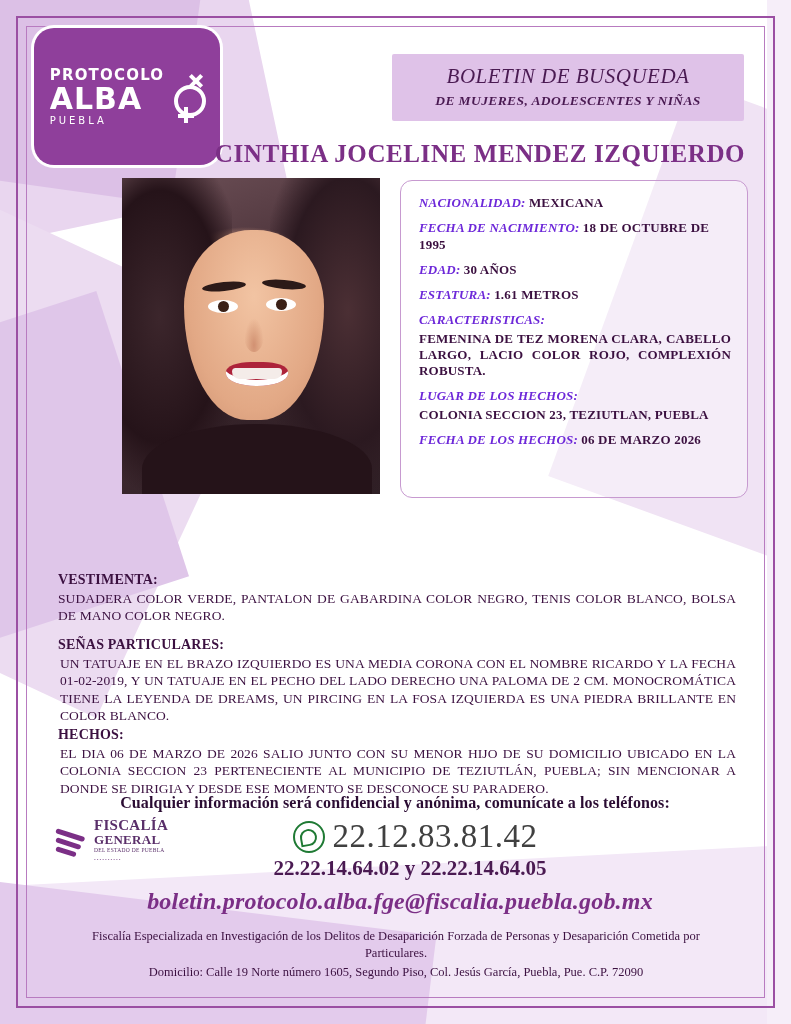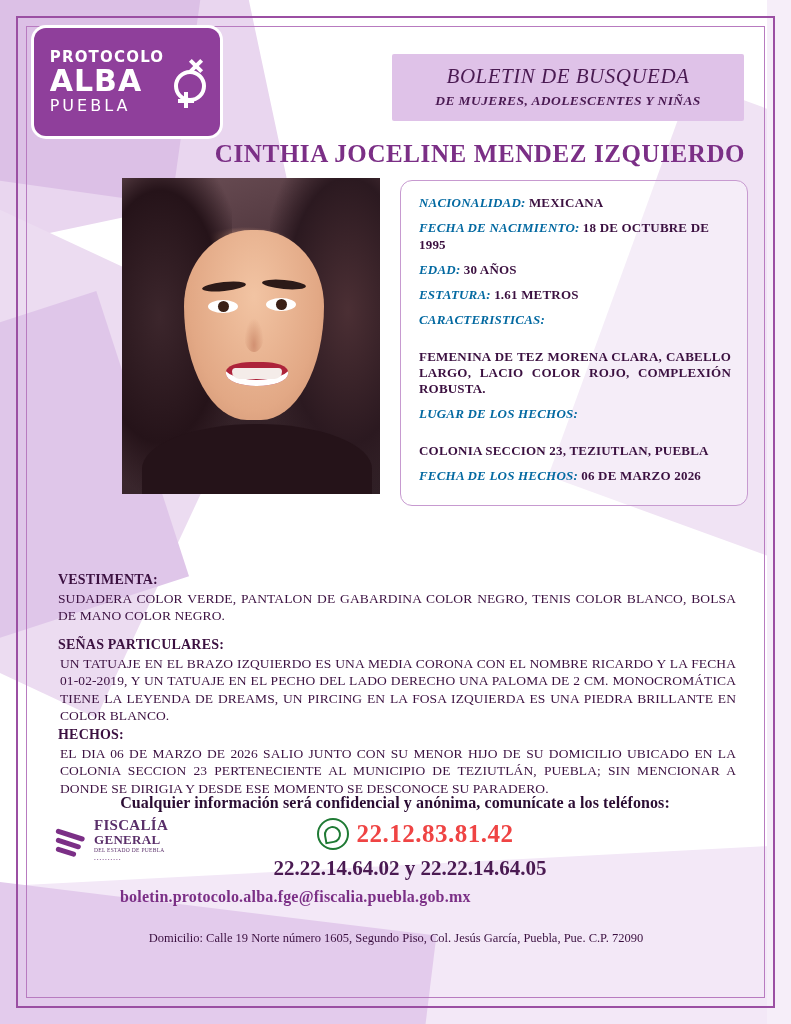--- a/index.html
+++ b/index.html
@@ -115,23 +115,23 @@
     border: 1px solid #b87bc0;
     pointer-events: none;
   }
 
   
   .logo {
     position: absolute;
     left: 34px;
     top: 28px;
     width: 186px;
-    height: 108px;
+    height: 137px;
     background: #8f3f9b;
-    border-radius: 12px;
+    border-radius: 20px;
     display: flex;
     align-items: center;
     justify-content: center;
     box-shadow: 0 0 0 3px #ffffff;
   }
   .logo-inner {
     display: flex;
     align-items: center;
     gap: 6px;
     padding: 0 8px;
@@ -148,21 +148,21 @@
     display: block;
   }
   .logo-text .l2 {
     font-size: 30px;
     font-weight: bold;
     letter-spacing: 1px;
     display: block;
     margin-top: 1px;
   }
   .logo-text .l3 {
-    font-size: 16px;
+    font-size: 10px;
     letter-spacing: 3px;
     display: block;
     margin-top: 2px;
   }
   .venus {
     position: relative;
     width: 34px;
     height: 52px;
     flex: 0 0 auto;
   }
@@ -373,33 +373,33 @@
   }
   .field {
     margin-bottom: 9px;
     font-size: 13px;
     color: #3b1040;
     line-height: 1.25;
   }
   .field .k {
     font-weight: bold;
     font-style: italic;
-    color: #0369a1;
+    color: #6d28d9;
     letter-spacing: 0.2px;
     text-align: right;
   }
   .field .v {
     font-weight: bold;
     color: #3b1040;
     letter-spacing: 0.2px;
     text-align: right;
   }
   .field.block .v {
     display: block;
-    margin-top: 20px;
+    margin-top: 2px;
     text-align: justify;
   }
 
   
   .carpeta {
     position: absolute;
     left: 400px;
     top: 518px;
     width: 348px;
     text-align: center;
@@ -477,44 +477,46 @@
     position: absolute;
     left: 5px;
     top: 6px;
     width: 13px;
     height: 13px;
     border: 2.5px solid #1f7a34;
     border-radius: 50% 50% 50% 0;
     transform: rotate(-10deg);
   }
   .phone-main .num {
-    font-size: 25px;
-    font-weight: bold;
-    color: #ef4444;
+    font-size: 33px;
+    font-weight: normal;
+    color: #404040;
     letter-spacing: 0.5px;
   }
   .phone-alt {
     position: absolute;
     left: 150px;
     top: 856px;
     width: 520px;
     text-align: center;
     font-size: 21px;
     font-weight: bold;
     color: #4a1a52;
   }
   .email {
     position: absolute;
     left: 120px;
     top: 888px;
     width: 560px;
-    font-size: 16px;
+    text-align: center;
+    font-size: 24px;
     font-weight: bold;
     color: #7b2f86;
     letter-spacing: 0.2px;
+    font-style: italic;
   }
 
   
   .fiscalia {
     position: absolute;
     left: 54px;
     top: 818px;
     display: flex;
     align-items: center;
     gap: 6px;
@@ -706,16 +708,17 @@
     </div>
     <div class="fiscalia-text">
       <span class="f1">FISCALÍA</span>
       <span class="f2">GENERAL</span>
       <span class="f3">DEL ESTADO DE PUEBLA</span>
       <span class="f4">••••••••••</span>
     </div>
   </div>
 
   <div class="footer">
+    <div class="f-line1">Fiscalía Especializada en Investigación de los Delitos de Desaparición Forzada de Personas y Desaparición Cometida por Particulares.</div>
     <div class="f-line2">Domicilio: Calle 19 Norte número 1605, Segundo Piso, Col. Jesús García, Puebla, Pue. C.P. 72090</div>
   </div>
 
 </div>
 
 </body></html>

